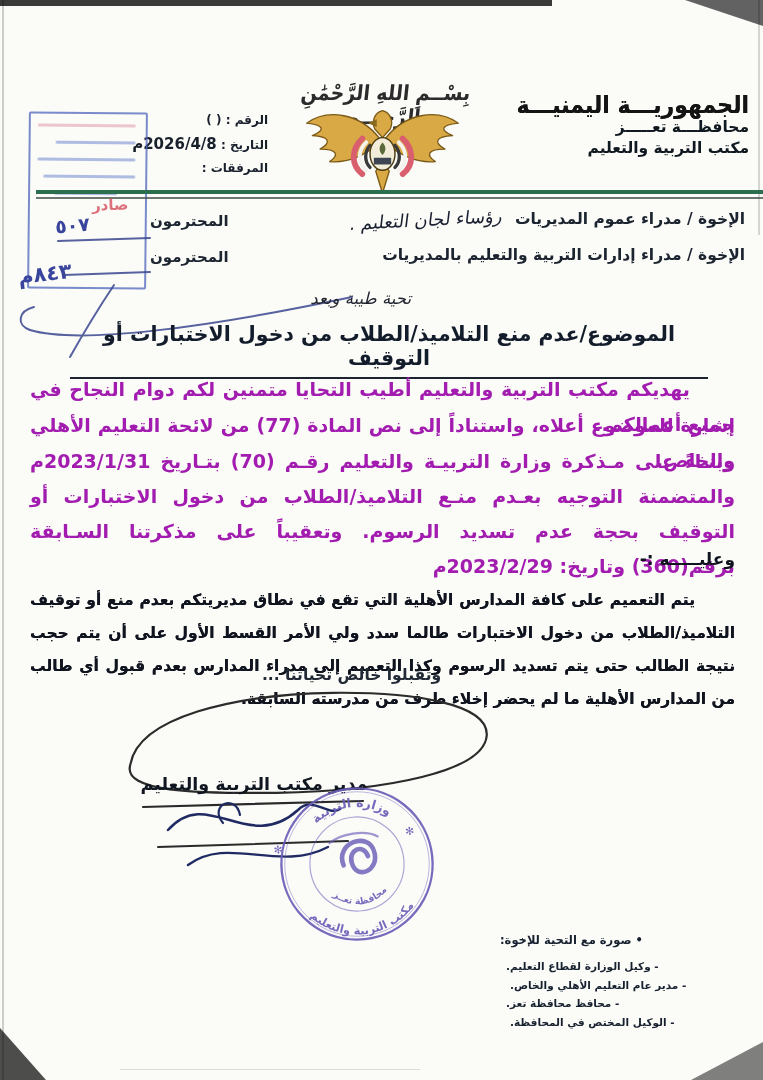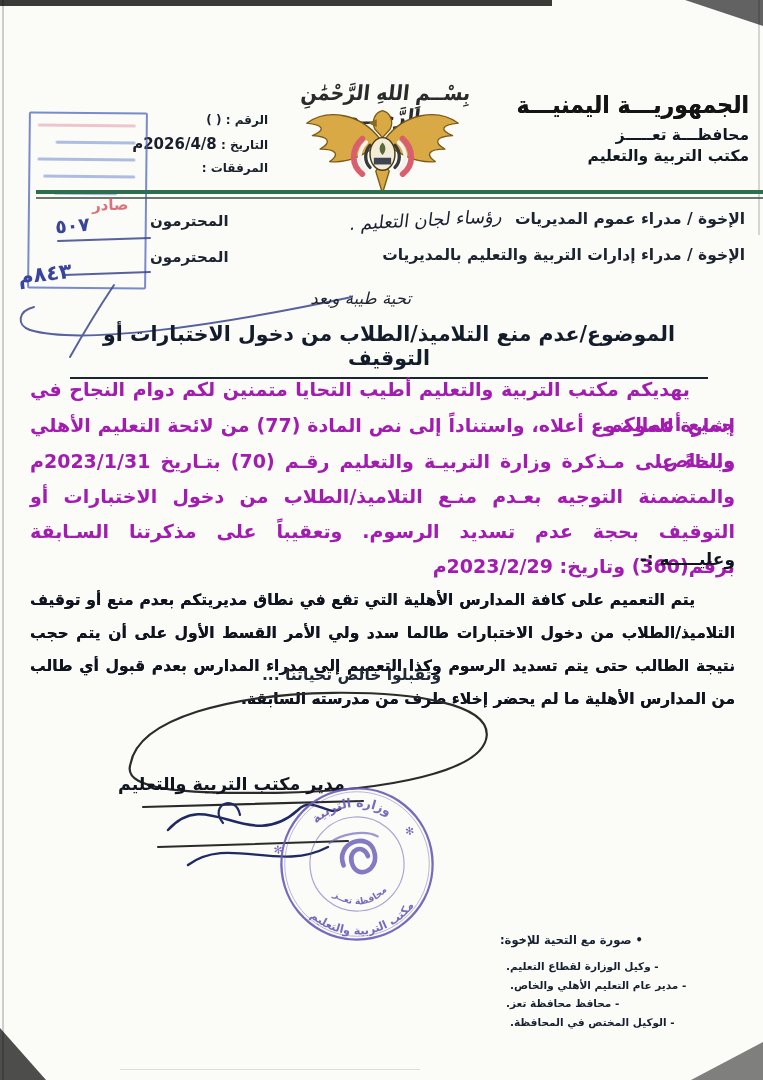--- a/index.html
+++ b/index.html
@@ -23,21 +23,21 @@
   .art-bot-line { bottom:10px; left:120px; width:300px; height:1px; background:#000; opacity:.12; }
 
   
   .bismillah { position:absolute; top:82px; left:282px; width:205px; text-align:center;
     font-size:19px; font-weight:bold; color:#2b2b2b; transform:skewX(-6deg) scaleY(1.1);
     letter-spacing:-1px; }
   .emblem { position:absolute; top:104px; left:300px; width:165px; height:96px; }
   .hdr-right { position:absolute; top:92px; right:14px; width:235px; text-align:right; }
   .hdr-country { font-size:22px; font-weight:bold; letter-spacing:-1.5px; color:#141414;
     transform:scaleY(1.08); text-shadow:0 0 .6px #141414; }
-  .hdr-gov { margin-top:9px; font-size:15.5px; font-weight:bold; color:#101820; }
+  .hdr-gov { margin-top:1px; font-size:15.5px; font-weight:bold; color:#101820; }
   .hdr-office { margin-top:3px; font-size:15.5px; font-weight:bold; color:#101820; }
   .hdr-left { position:absolute; top:113px; left:158px; width:110px; text-align:right; }
   .hdr-left .row { font-size:12px; font-weight:bold; color:#18202c; margin-bottom:8px; white-space:nowrap; }
   .date-val { font-size:15px; }
 
   
   .blue-stamp { position:absolute; top:112px; left:28px; width:119px; height:177px;
     border:2px solid rgba(78,102,188,.75); transform:rotate(.6deg); border-radius:2px; }
   .bs-line { height:3px; border-radius:2px; filter:blur(.7px); margin:14px 10px 0 10px;
     background:rgba(70,100,195,.42); }
@@ -80,21 +80,21 @@
   .therefore { position:absolute; top:549px; right:28px; font-size:17px; font-weight:bold; color:#10141f; }
   .directive { top:584px; font-size:15.5px; color:#10141f; line-height:33px; text-indent:40px;
     text-shadow:0 0 .6px #10141f; }
   .closing { position:absolute; top:666px; left:0; right:60px; text-align:center;
     font-size:15.5px; font-weight:bold; color:#222a36; }
 
   
   .sig-oval { position:absolute; top:686px; left:85px; width:430px; height:120px; }
   .sig-name { position:absolute; top:722px; left:165px; width:260px; text-align:center;
     font-size:19px; font-weight:bold; color:#10161f; }
-  .sig-title { position:absolute; top:774px; left:118px; width:272px; text-align:left;
+  .sig-title { position:absolute; top:774px; left:118px; width:272px; text-align:center;
     font-size:17.5px; font-weight:bold; color:#10161f; }
   .sig-scribble { position:absolute; top:775px; left:128px; width:262px; height:105px; }
   .round-stamp { position:absolute; top:780px; left:273px; width:168px; height:168px;
     transform:rotate(-6deg); opacity:.92; }
 
   
   .cc { position:absolute; top:933px; right:18px; width:245px; text-align:left; }
   .cc-head { font-size:11.5px; font-weight:bold; color:#16202e; margin-bottom:10px; }
   .cc-item { font-size:10.5px; font-weight:bold; color:#16202e; line-height:18.5px;
     padding-left:6px; }

